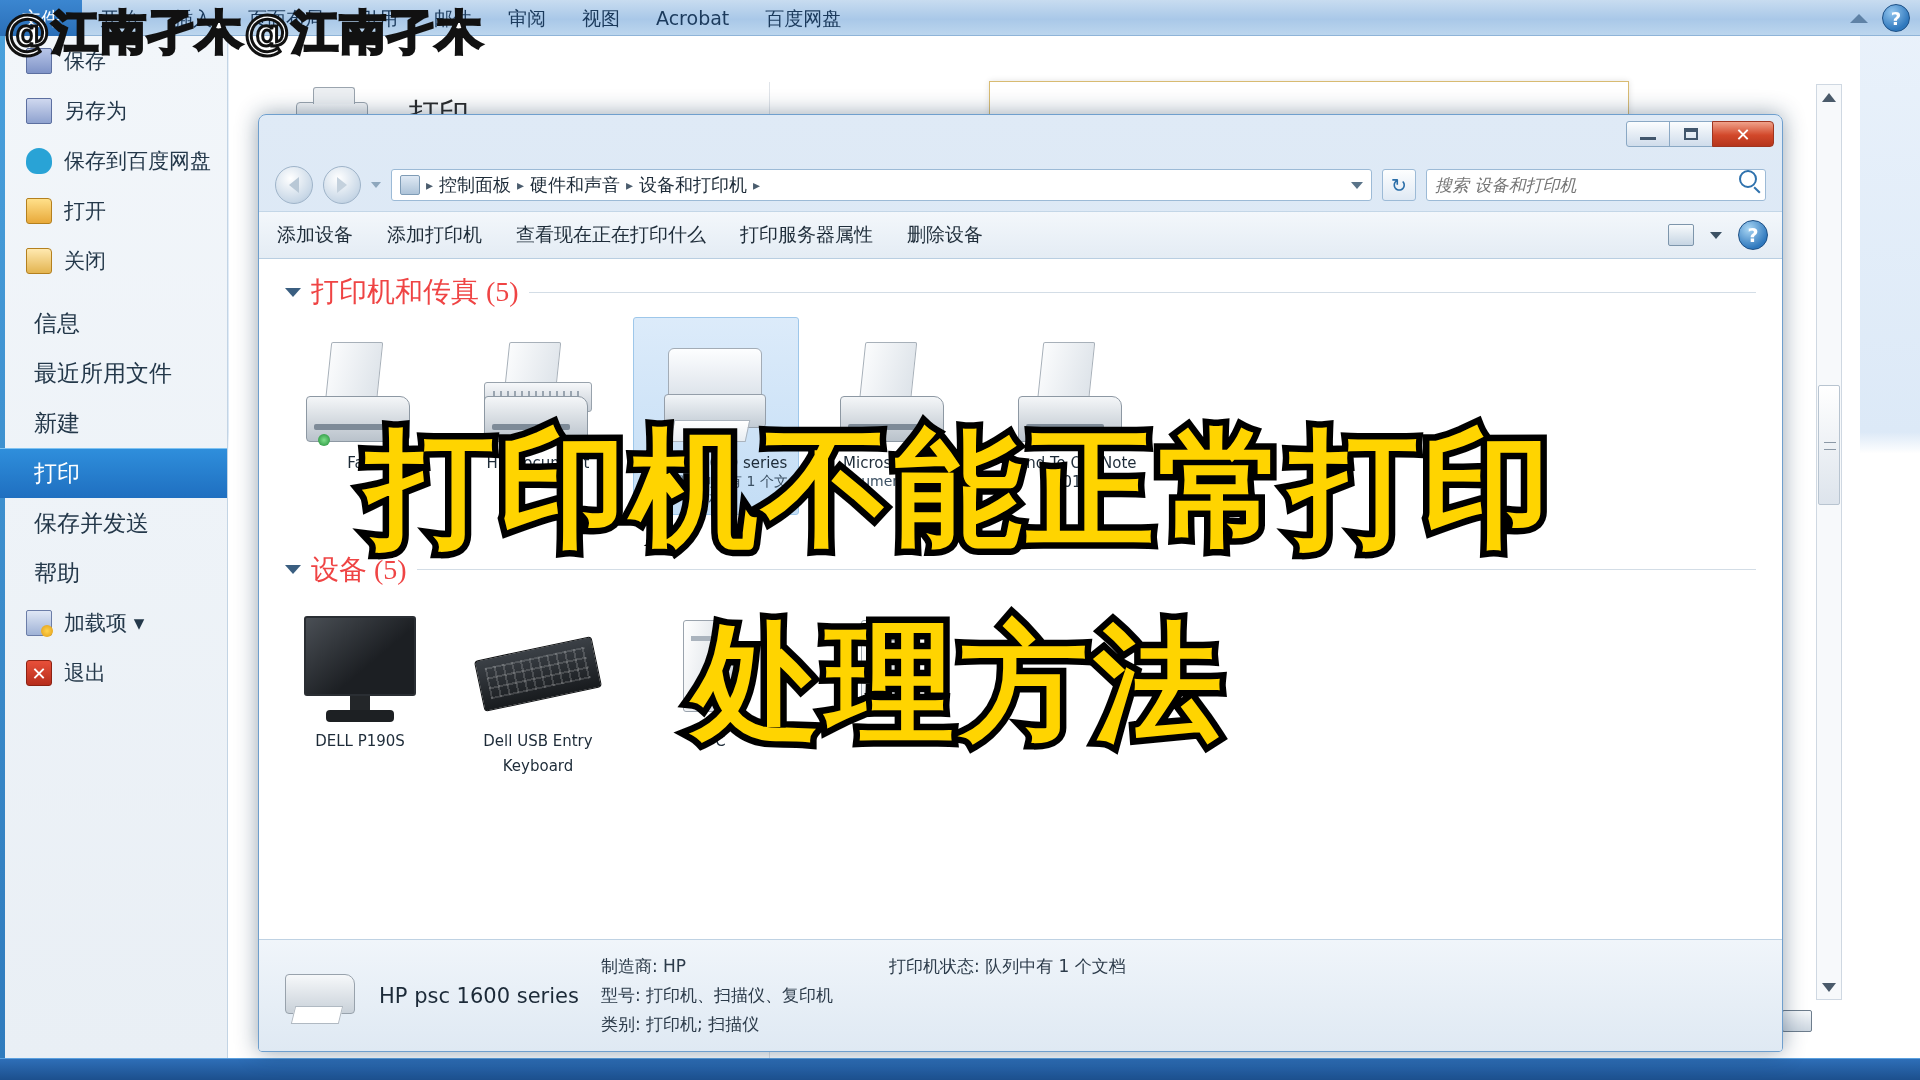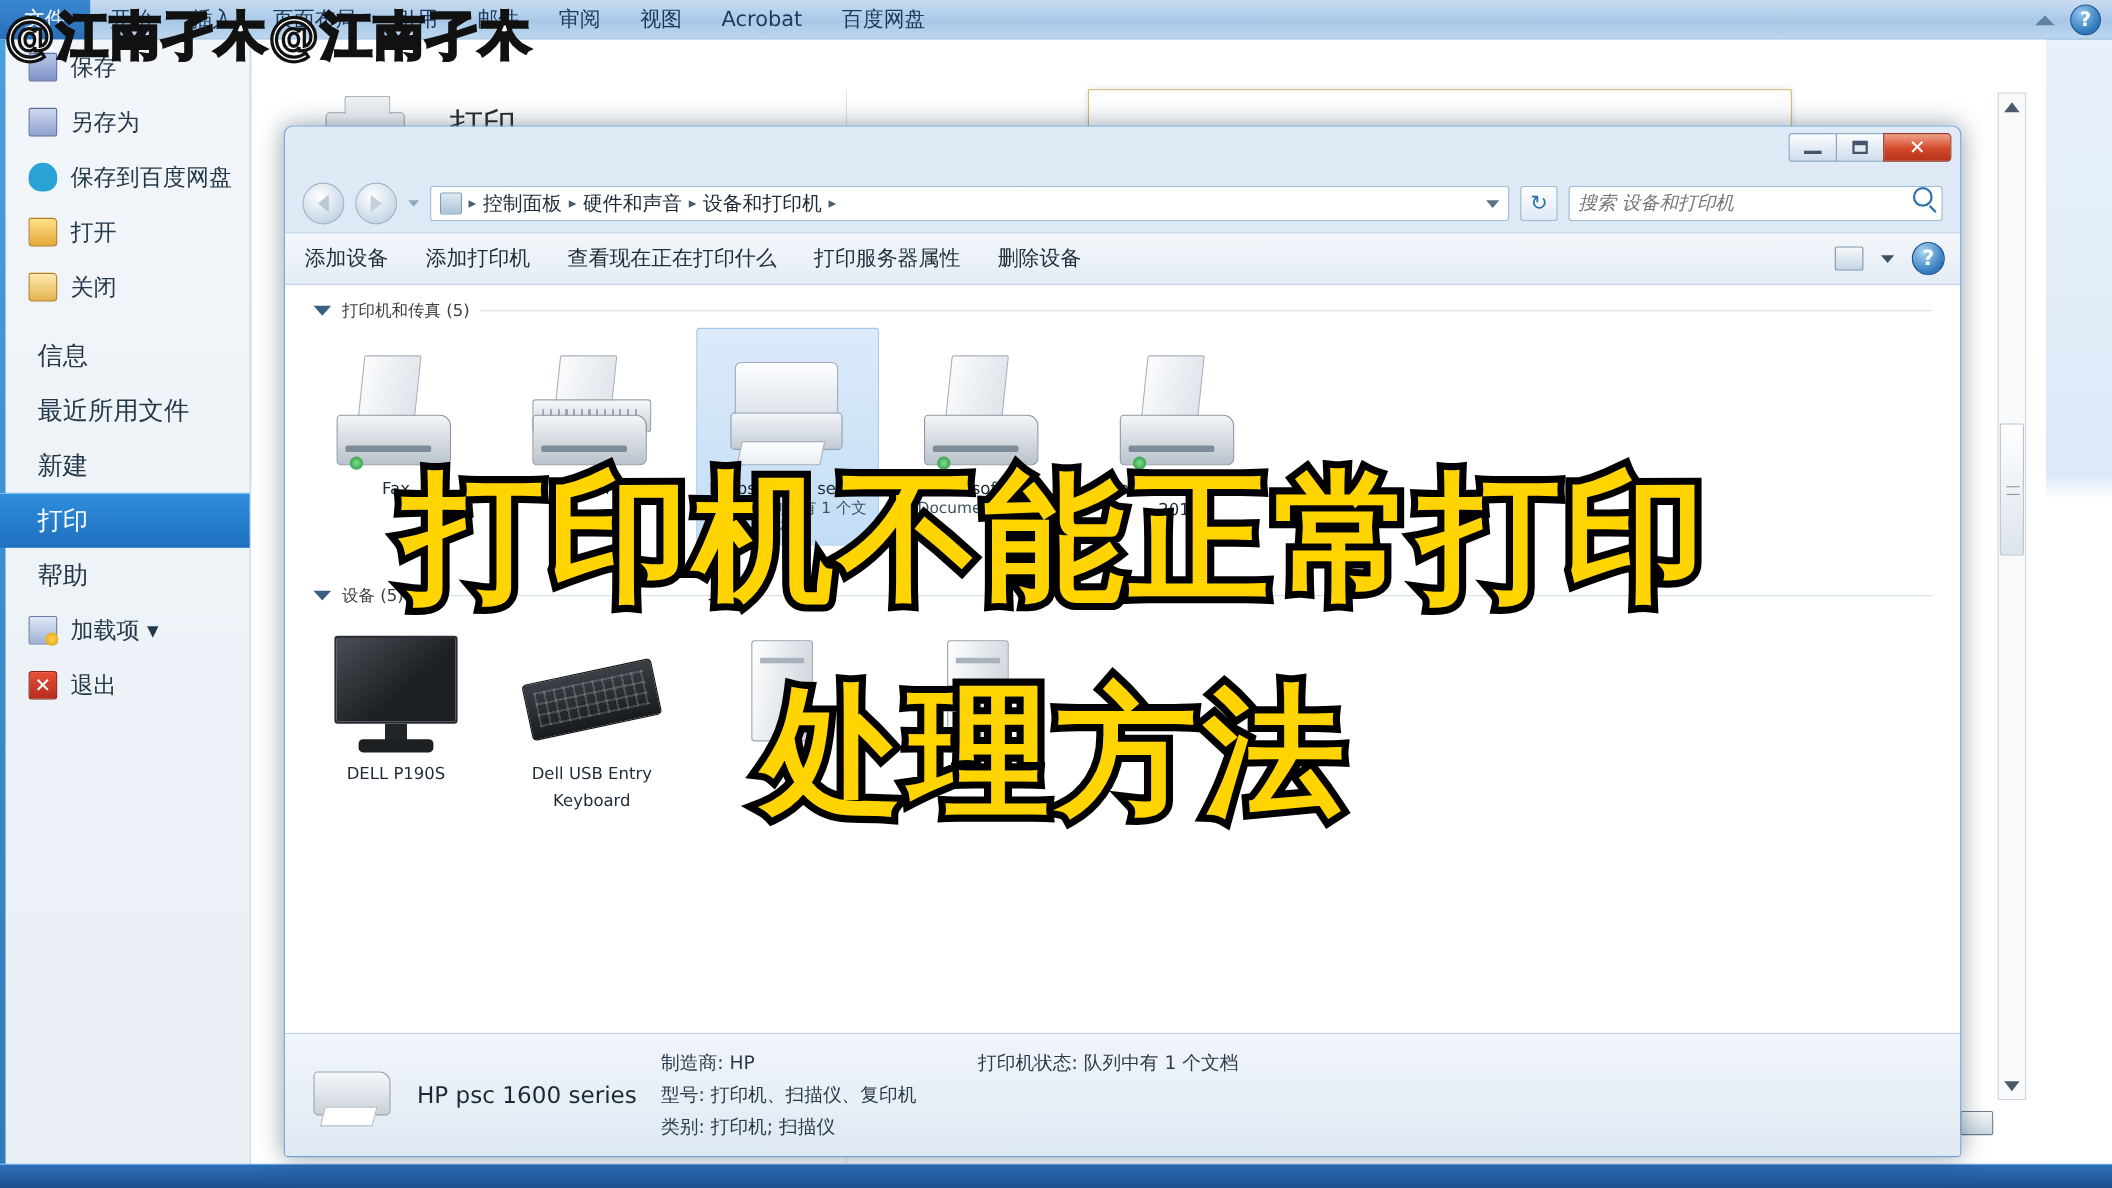--- a/index.html
+++ b/index.html
@@ -196,21 +196,21 @@
      border-top:7px solid #3c5164; }
   .helpb { width:30px;height:30px;border-radius:50%;
      background: radial-gradient(circle at 35% 28%, #a9d6f4, #2f78bd 72%);
      border:1px solid #1c4f85;color:#fff;font-size:19px;font-weight:bold;
      display:flex;align-items:center;justify-content:center; }
 
   .ex-body { position:absolute; left:0; right:0; top: 144px; bottom: 112px; background:#ffffff; }
   .group-head { display:flex; align-items:center; gap:10px; padding: 14px 0 0 26px; }
   .grp-tri { width:0;height:0;border-left:8px solid transparent;border-right:8px solid transparent;
      border-top:9px solid #3a5e80; }
-  .grp-label { font-size:15px; color:#404040; white-space:nowrap; }
+  .grp-label { font-size:28px; color:#ef4444; white-space:nowrap;font-family:Liberation Serif, serif; }
   .grp-rule { flex:1; height:1px; background:#d3dde6; margin-right: 26px; }
 
   .tile-row { display:flex; padding-left: 18px; gap: 12px; }
   .tile {
     width: 166px; padding: 8px 4px 6px; text-align:center;
     border:1px solid transparent; border-radius:3px;
   }
   .tile.selected { background: linear-gradient(#dcebfa,#c3ddf5); border:1px solid #9ec7ea; }
   .tile-art { height: 122px; display:flex; align-items:flex-end; justify-content:center; }
   .tile-cap { font-size: 15px; color:#1d2b38; line-height:1.25; margin-top:6px; }
@@ -348,20 +348,23 @@
       <div class="bs-item big" style="padding-left:34px;">
         <span>最近所用文件</span>
       </div>
       <div class="bs-item big" style="padding-left:34px;">
         <span>新建</span>
       </div>
       <div class="bs-item big active" style="padding-left:34px;">
         <span>打印</span>
       </div>
       <div class="bs-item big" style="padding-left:34px;">
+        <span>保存并发送</span>
+      </div>
+      <div class="bs-item big" style="padding-left:34px;">
         <span>帮助</span>
       </div>
       <div class="bs-item">
         <span class="bsicon ic-addin"></span>
         <span>加载项 ▾</span>
       </div>
       <div class="bs-item">
         <span class="bsicon ic-exit">✕</span>
         <span>退出</span>
       </div>

